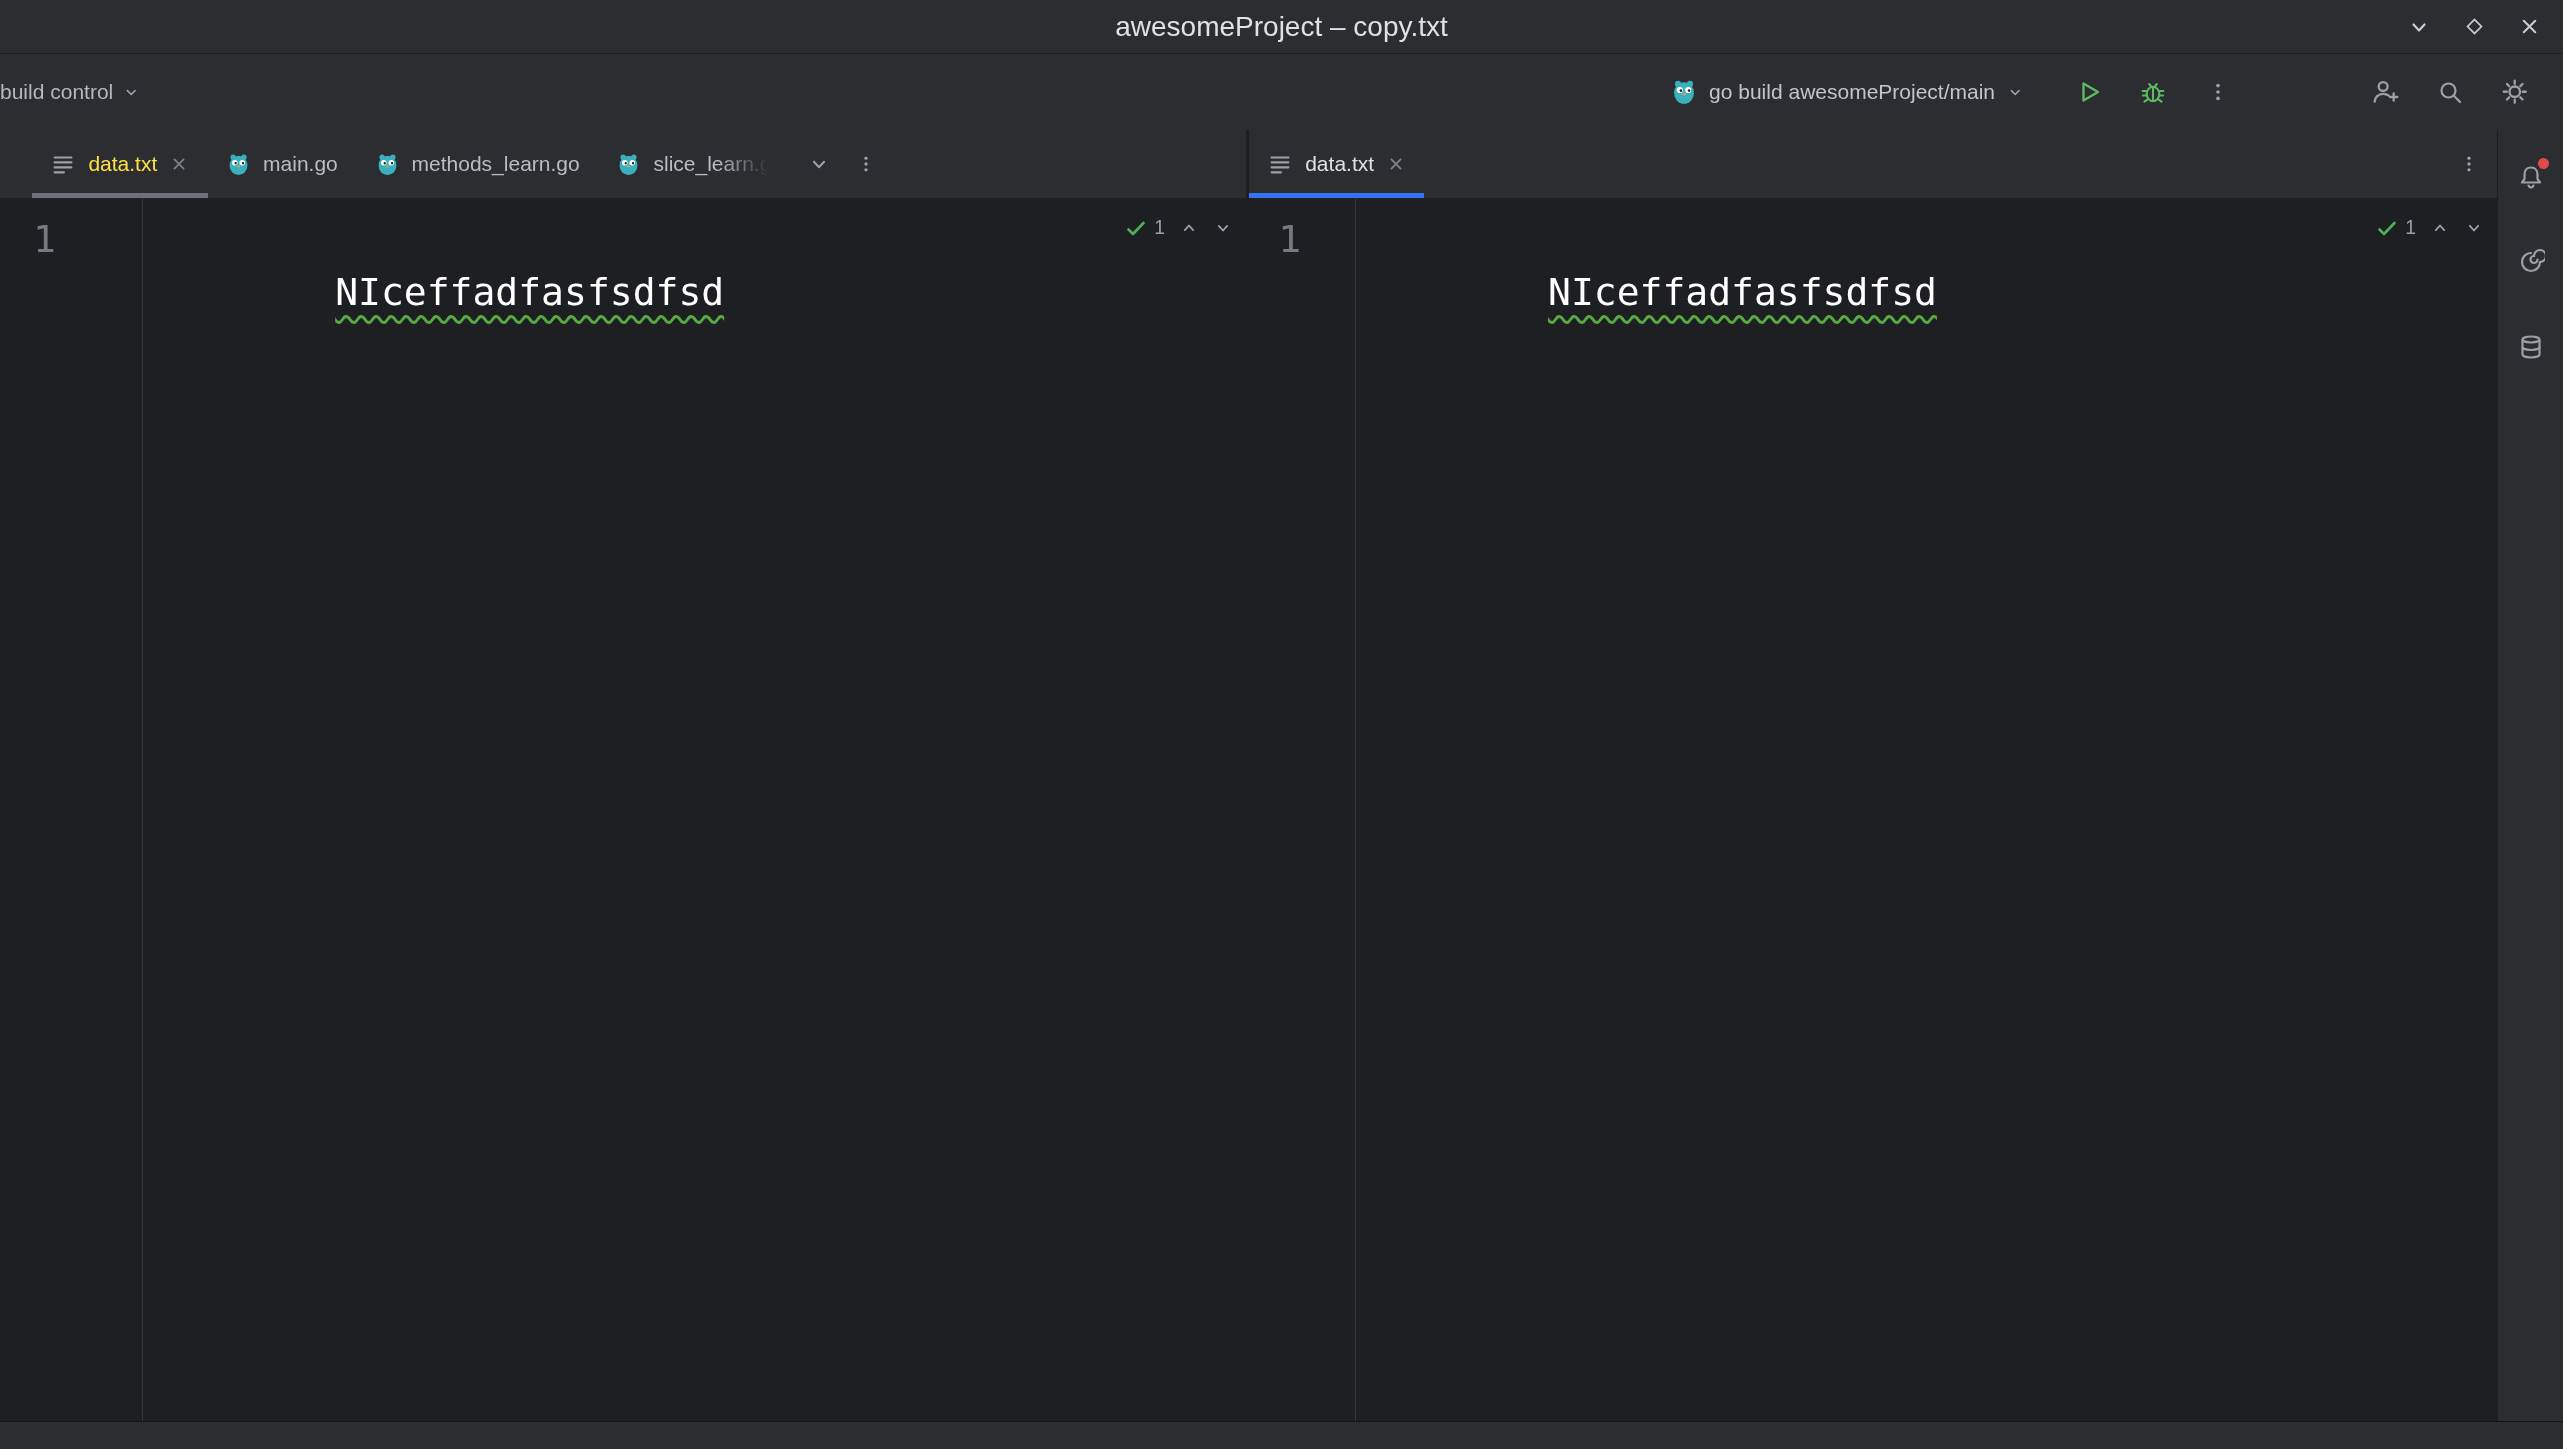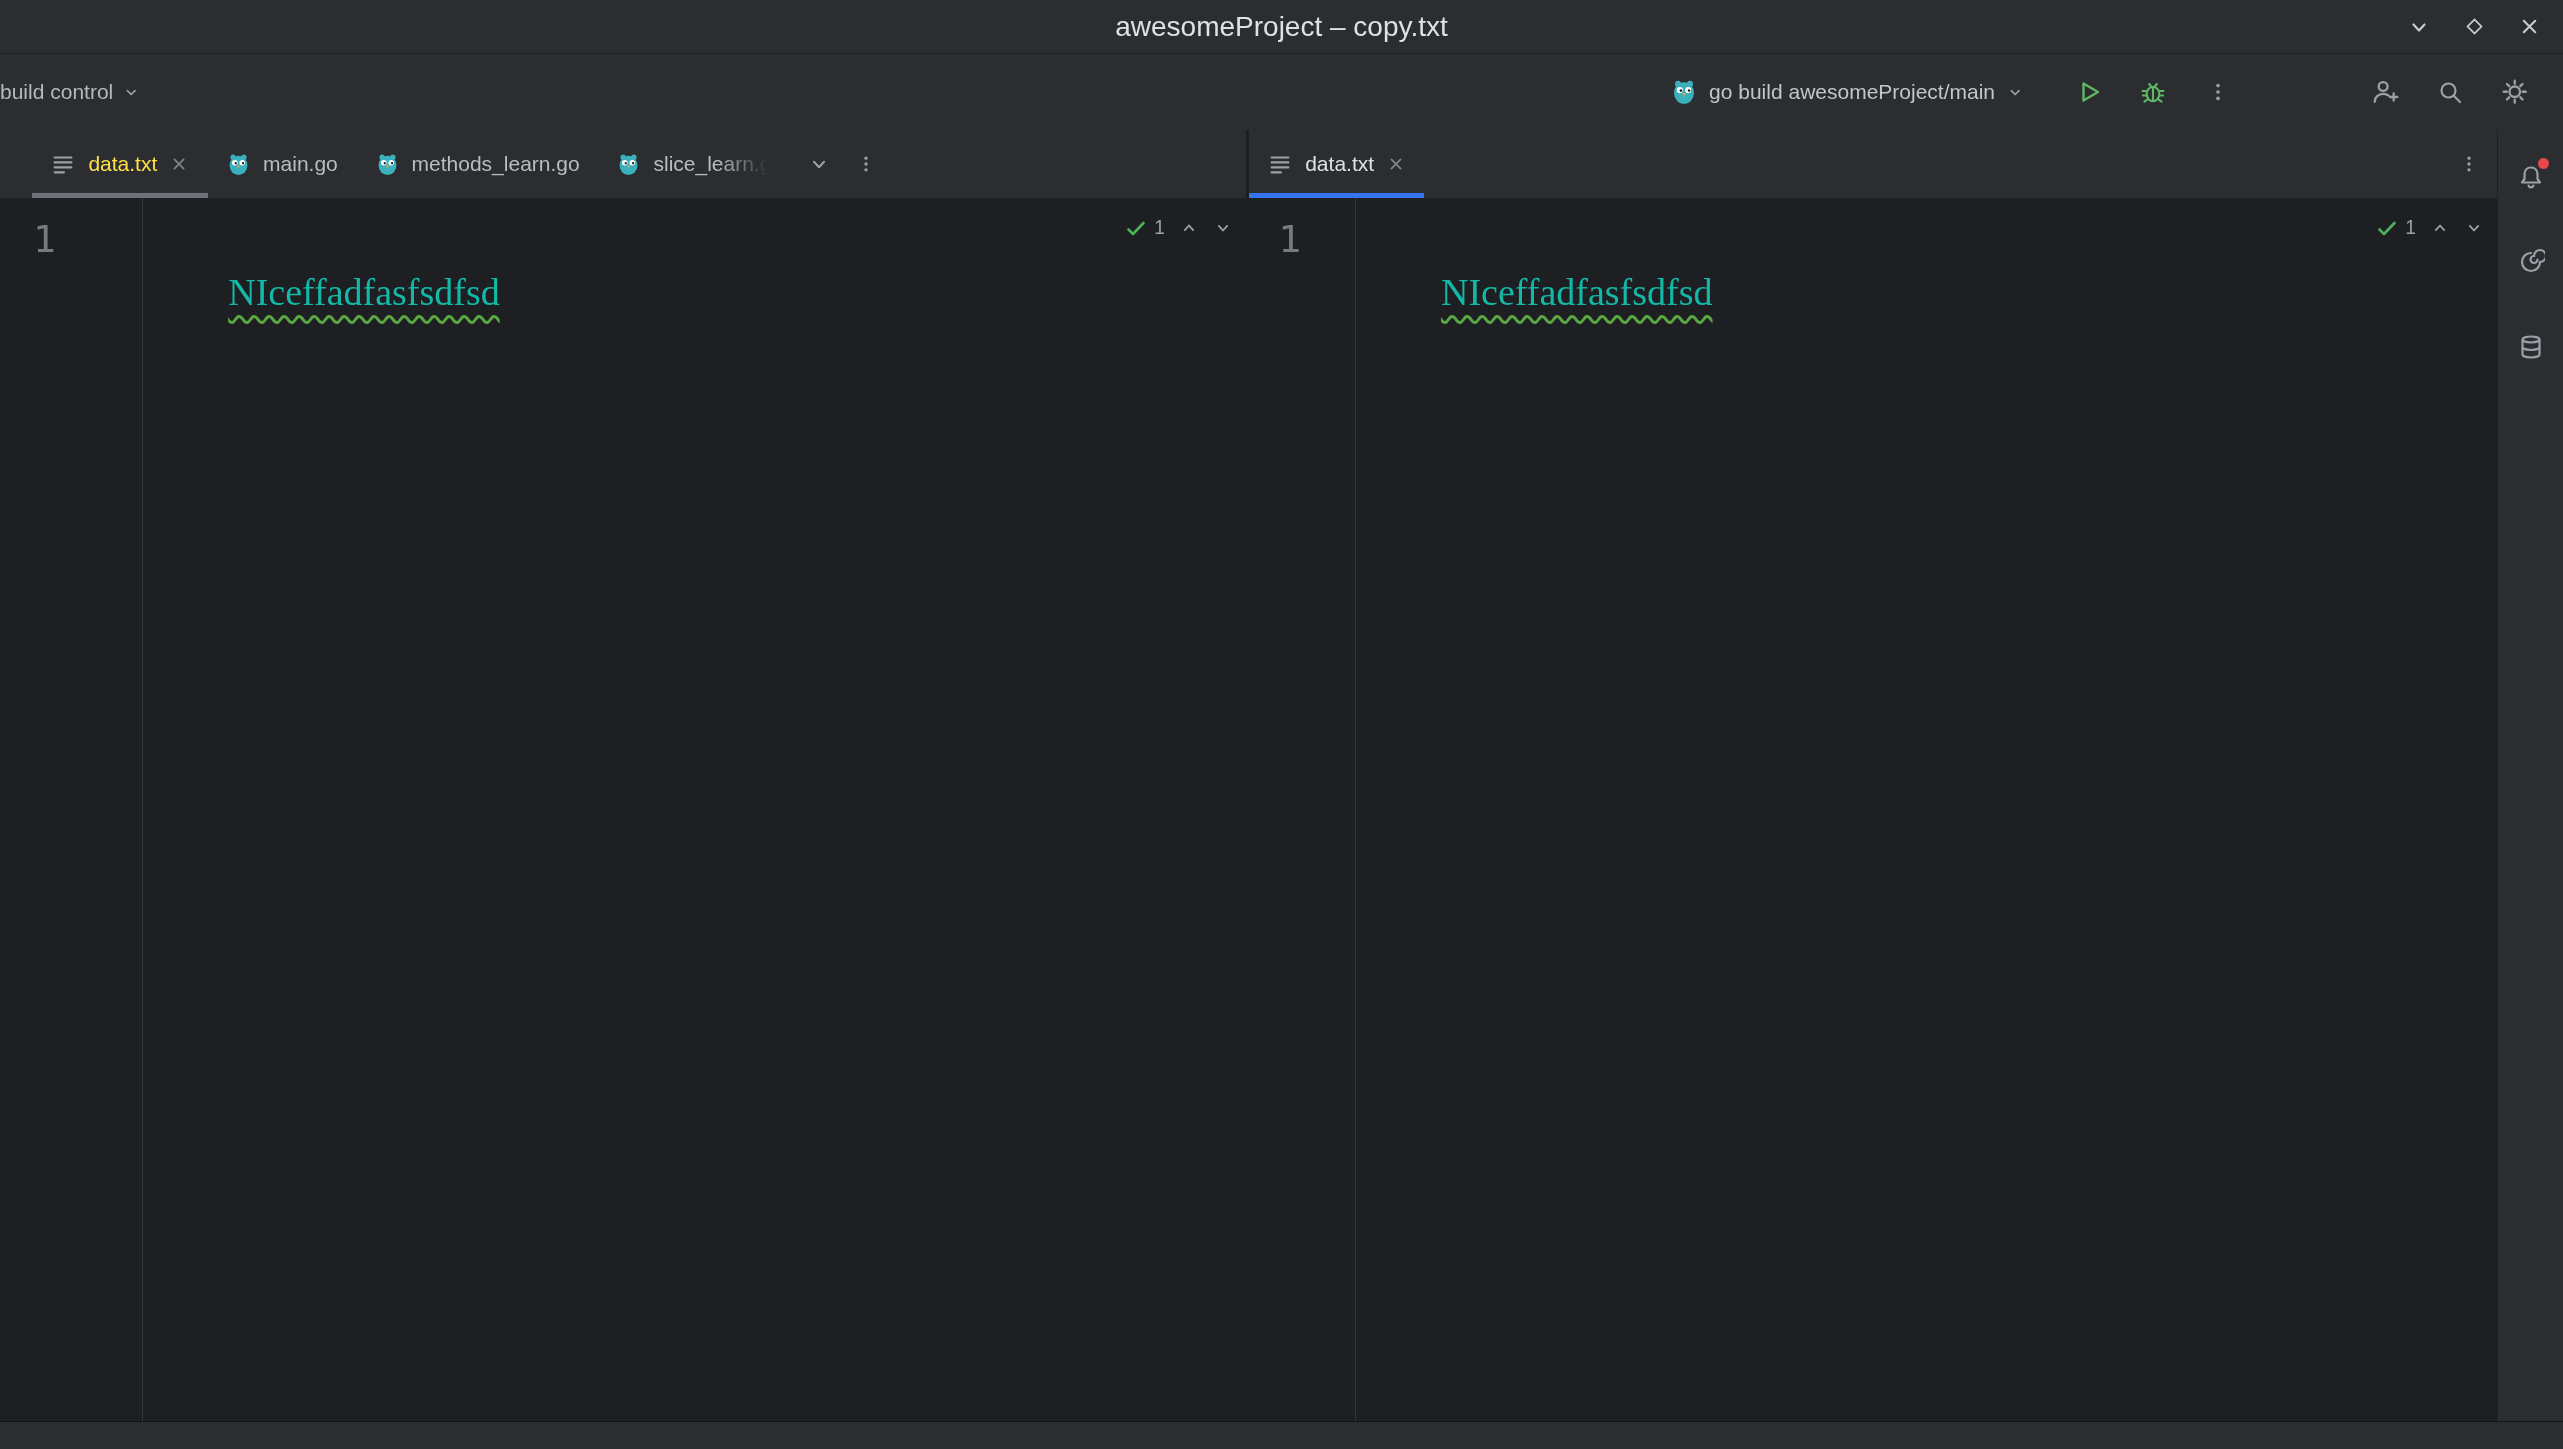--- a/index.html
+++ b/index.html
@@ -67,21 +67,21 @@
   .editor {
     flex:1; position:relative; display:flex; background:#1e1f22;
     font-family:"DejaVu Sans Mono","Liberation Mono",monospace; font-size:38px;
   }
   .gutter {
     flex:none; border-right:1.8px solid #34363a; color:#767b82;
     padding-top:14.7px; line-height:53px;
   }
   .pane.left  .gutter { width:143px; padding-left:33px; }
   .pane.right .gutter { width:107px; padding-left:29.5px; }
-  .code { padding:14.7px 0 0 9.2px; line-height:53px; color:#14b8a6; white-space:pre; flex:1;font-family:Liberation Serif, serif; }
+  .code { padding:14.7px 0 0 9.2px; line-height:53px; color:#ffffff; white-space:pre; flex:1; }
   .typo {
     text-decoration-line:underline; text-decoration-style:wavy;
     text-decoration-color:#59a842; text-decoration-thickness:2.8px;
     text-underline-offset:10px;
   }
   .inspections {
     position:absolute; top:18.4px; right:13px; display:flex; align-items:center; gap:14px;
     font-family:"Liberation Sans",sans-serif; font-size:19.3px; color:#9da0a8;
   }
   .inspections .count { margin-left:-7.4px; }

